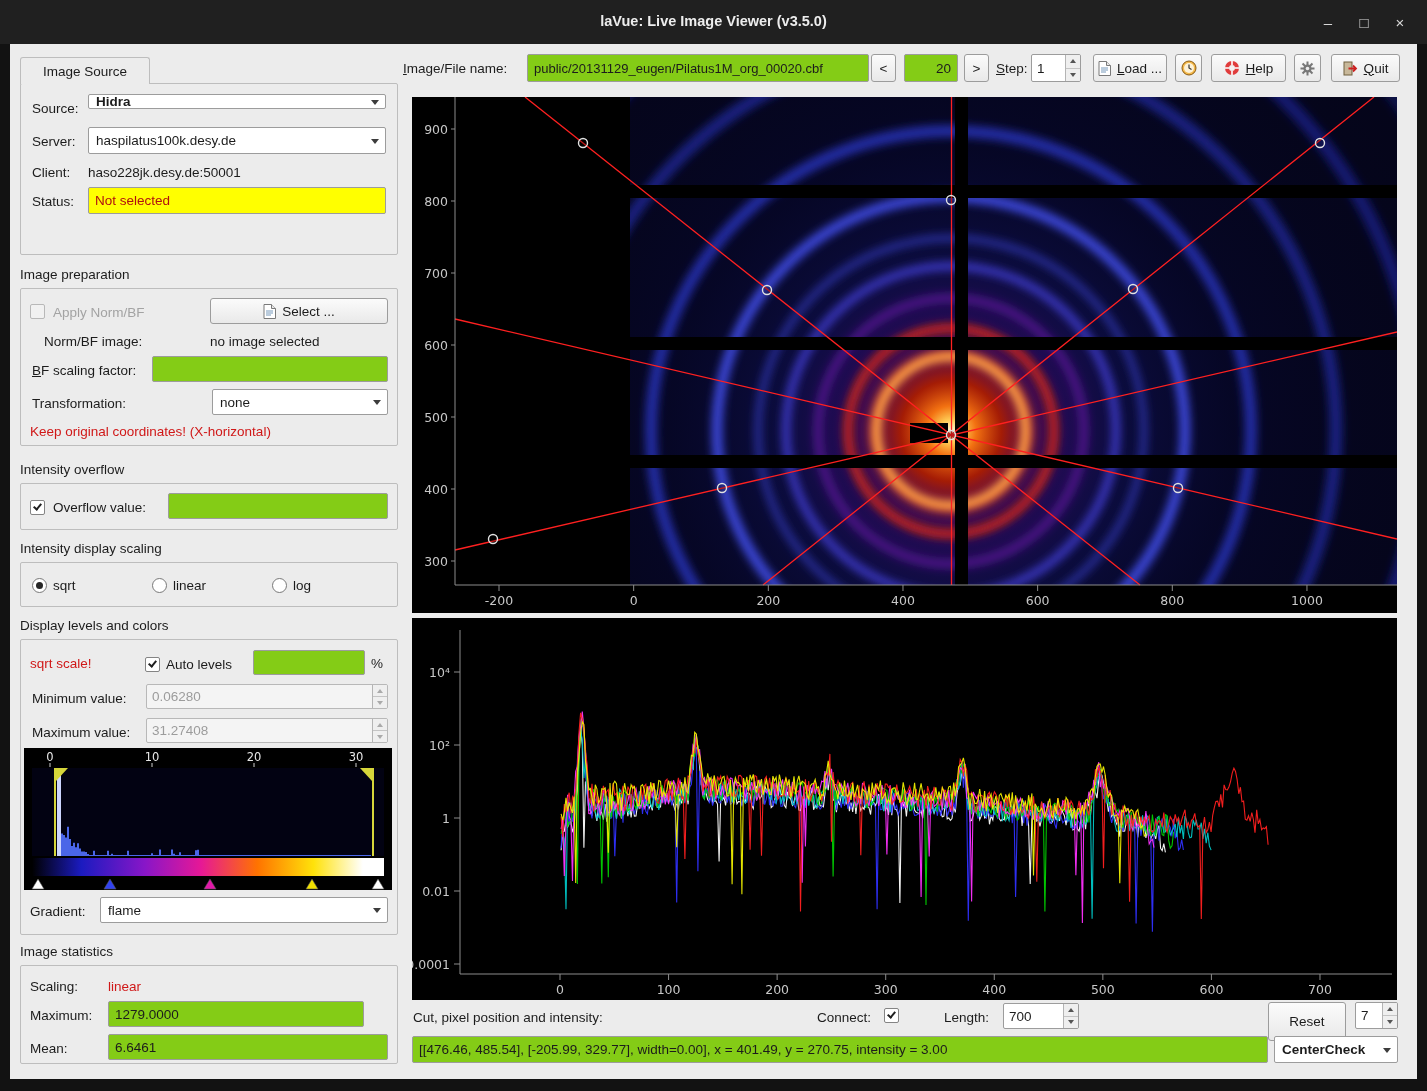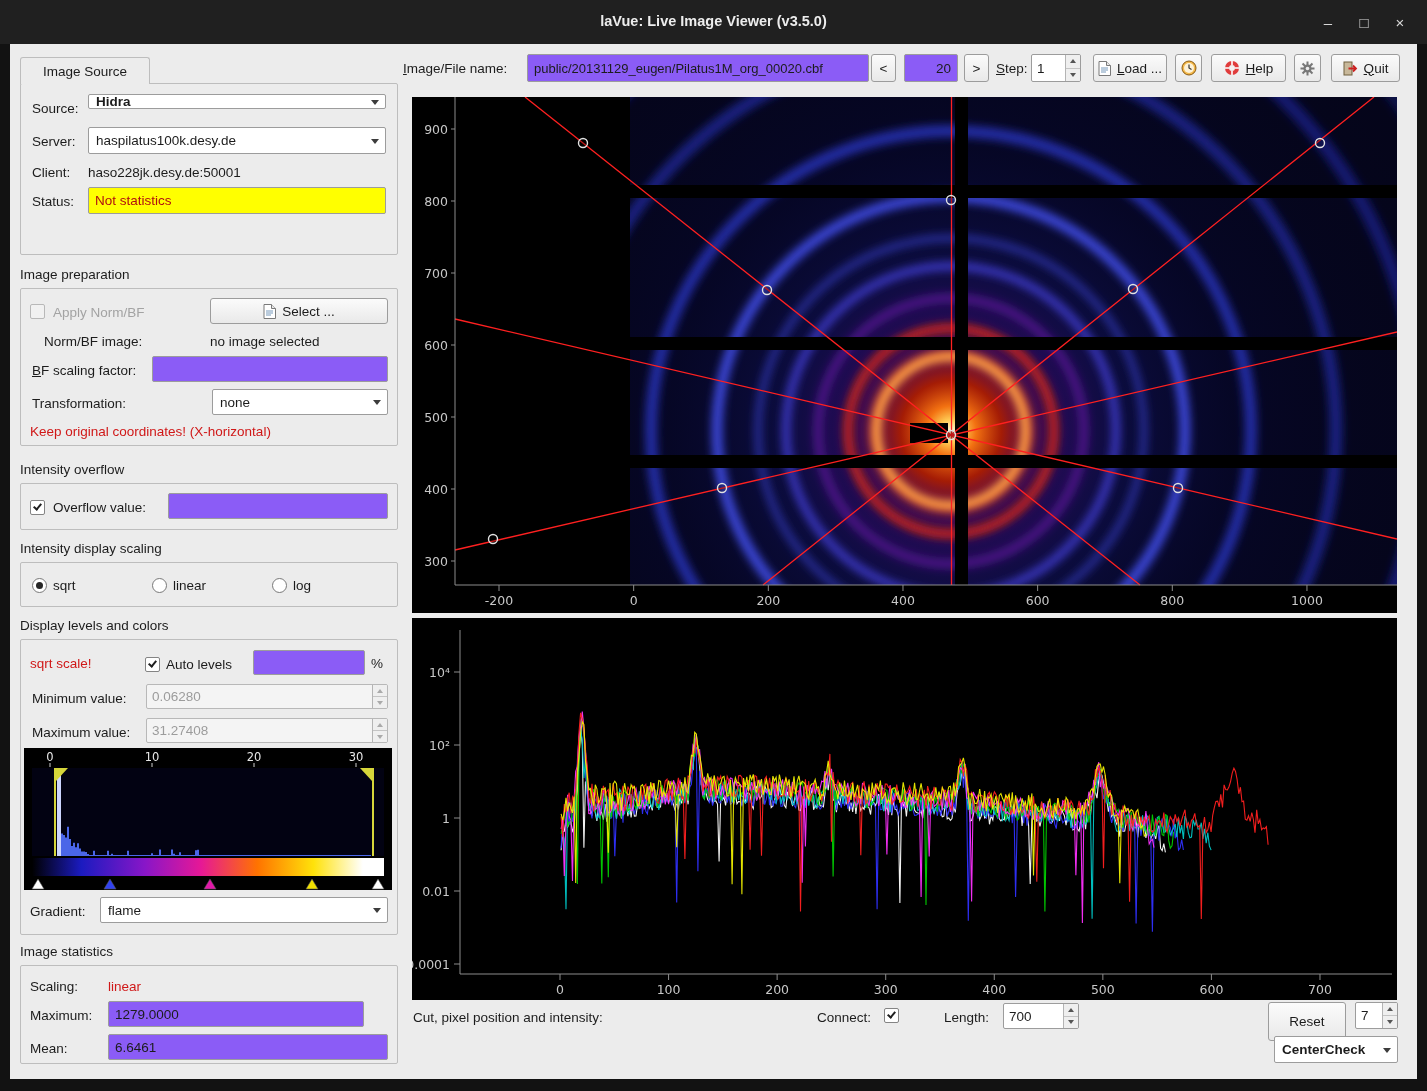--- a/index.html
+++ b/index.html
@@ -6,21 +6,21 @@
 html,body{background:#000;}
 body{font-family:"Liberation Sans","DejaVu Sans",sans-serif;font-size:13.5px;color:#1c1c1c;}
 #window{position:relative;width:1427px;height:1091px;background:#121212;overflow:hidden;}
 #titlebar{position:absolute;left:0;top:0;width:1427px;height:44px;background:#202020;}
 #title{position:absolute;width:100%;text-align:center;top:13px;font-weight:bold;font-size:14.5px;color:#ededed;}
 .winbtn{position:absolute;top:8px;width:30px;height:28px;display:flex;align-items:center;justify-content:center;color:#d8d8d8;font-size:15px;cursor:default;}
 #content{position:absolute;left:10px;top:44px;width:1407px;height:1035px;background:#ececec;}
 .label{position:absolute;white-space:nowrap;line-height:16px;}
 .panel{position:absolute;border:1px solid #bdbdbd;border-radius:2px;background:#ececec;}
 .btn{position:absolute;display:flex;align-items:center;justify-content:center;gap:6px;background:linear-gradient(#fbfbfb,#e9e9e9);border:1px solid #9c9c9c;border-radius:3px;font:inherit;color:#1c1c1c;white-space:nowrap;}
-.input{position:absolute;background:#8b5cf6;border:1px solid #9c9c9c;border-radius:2px;padding:0 6px;font:inherit;color:#1c1c1c;outline:none;}
+.input{position:absolute;background:#84cc16;border:1px solid #9c9c9c;border-radius:2px;padding:0 6px;font:inherit;color:#1c1c1c;outline:none;}
 div.input{display:flex;align-items:center;}
 .combo{position:absolute;background:#fff;border:1px solid #9c9c9c;border-radius:2px;display:flex;align-items:center;padding:0 22px 0 7px;white-space:nowrap;}
 .combo-arrow{position:absolute;right:6px;top:50%;margin-top:-2px;width:0;height:0;border-left:4.5px solid transparent;border-right:4.5px solid transparent;border-top:5px solid #3c3c3c;}
 .spin{position:absolute;background:#fff;border:1px solid #9c9c9c;border-radius:2px;display:flex;overflow:hidden;}
 .spin input{flex:1;min-width:0;border:none;background:transparent;font:inherit;padding:0 5px;outline:none;color:#1c1c1c;}
 .spin-btns{width:15px;border-left:1px solid #b4b4b4;display:flex;flex-direction:column;}
 .spin-up,.spin-down{flex:1;display:flex;align-items:center;justify-content:center;background:#efefef;}
 .spin-up{border-bottom:1px solid #c4c4c4;}
 .tri-up{width:0;height:0;border-left:3.5px solid transparent;border-right:3.5px solid transparent;border-bottom:4px solid #555;}
 .tri-down{width:0;height:0;border-left:3.5px solid transparent;border-right:3.5px solid transparent;border-top:4px solid #555;}
@@ -144,21 +144,21 @@
   </div>
   <span class="label" style="left:32px;top:134px">Server:</span>
   <div class="combo" style="left:88px;top:127px;width:298px;height:27px">
     <span>haspilatus100k.desy.de</span>
     <span class="combo-arrow"></span>
   </div>
   <span class="label" style="left:32px;top:165px">Client:</span>
   <span class="label" style="left:88px;top:165px">haso228jk.desy.de:50001</span>
   <span class="label" style="left:32px;top:194px">Status:</span>
   <div class="input" style="left:88px;top:187px;width:298px;height:27px;background:#ffff00;color:#b01010">
-      <span>Not statistics</span>
+      <span>Not selected</span>
     </div>
 
   <span class="label" style="left:20px;top:267px">Image preparation</span>
   <div class="panel" style="left:20px;top:288px;width:378px;height:158px"></div>
   <span class="cb off dis" style="left:30px;top:304px"></span>
   <span class="label gray" style="left:53px;top:305px">Apply Norm/BF</span>
   <button class="btn" style="left:210px;top:298px;width:178px;height:26px">
     <span class="icon">
         <svg width="13" height="15" viewBox="0 0 13 15">
           <path d="M1 .5h7.5L12.5 4.5V14.5H1z" fill="#fff" stroke="#7a7a7a"></path>
@@ -616,17 +616,18 @@
     <input value="7" style="">
     <div class="spin-btns">
       <div class="spin-up">
           <i class="tri-up"></i>
         </div>
       <div class="spin-down">
           <i class="tri-down"></i>
         </div>
     </div>
   </div>
+  <input class="input" style="left: 412px; top: 1036px; width: 856px; height: 27px;" value="[[476.46, 485.54], [-205.99, 329.77], width=0.00], x = 401.49, y = 270.75, intensity = 3.00">
   <div class="combo" style="left:1274px;top:1036px;width:124px;height:27px">
     <span style="font-weight:bold">CenterCheck</span>
     <span class="combo-arrow"></span>
   </div>
 </div>
 
 </body></html>

